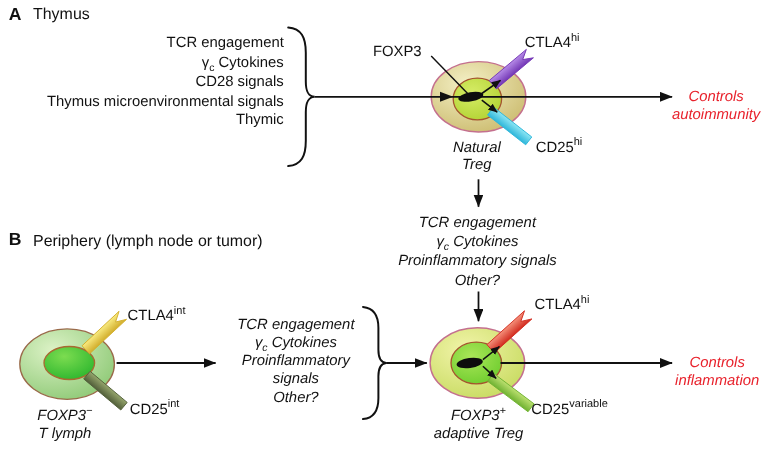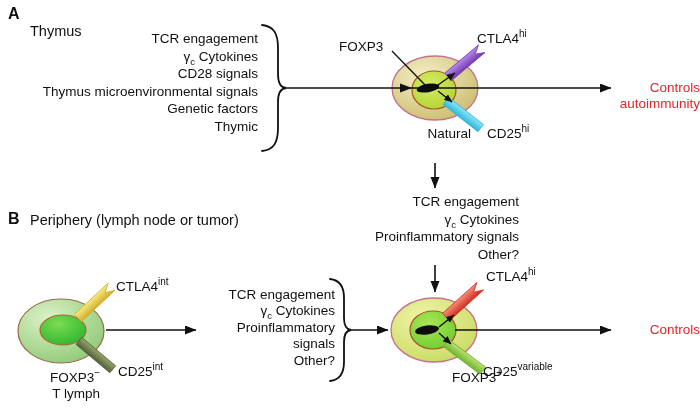--- a/index.html
+++ b/index.html
@@ -5,21 +5,21 @@
   html,body{margin:0;padding:0;background:#fff;}
   .stage{
     position:relative;width:700px;height:420px;background:#ffffff;
     font-family:"Liberation Sans",sans-serif;color:#111;overflow:hidden;
   }
   svg.layer{position:absolute;left:0;top:0;z-index:1;}
   .txt{position:absolute;font-size:13.5px;line-height:17px;white-space:nowrap;z-index:2;color:#111;}
   .tag{font-weight:bold;font-size:16px;line-height:18px;}
   .title{font-size:14.5px;line-height:18px;}
   .list-right{text-align:right;line-height:17.6px;}
-  .list-center{text-align:right;}
+  .list-center{text-align:center;font-style:italic;}
   .lh-mid{line-height:17.5px;}
   .lh-b{line-height:16.4px;}
   .lh-name{line-height:16px;}
   .wrap{white-space:normal;}
   .red{color:var(--outcome_red);}
   .txt sub{font-size:9.5px;line-height:0;}
   .txt sup{font-size:10px;line-height:0;position:relative;top:-1px;}
 </style>
 </head>
 <body>
@@ -136,36 +136,36 @@
     </g>
     <g transform="translate(446,343) rotate(37)">
       <path d="M0,-4.5 L46,-4.5 L46,4.5 L0,4.5 Z" fill="url(#lg_cd25var)" style="stroke:var(--cd25_var_dark)" stroke-width="0.8"></path>
     </g>
     <ellipse cx="427" cy="330" rx="12" ry="4.5" transform="rotate(-8 427 330)" style="fill:var(--nucleus_black)"></ellipse>
     <line x1="439" y1="327" x2="454" y2="315" stroke="#111" stroke-width="1.4" marker-end="url(#ahs)"></line>
     <line x1="439" y1="333" x2="451" y2="344" stroke="#111" stroke-width="1.4" marker-end="url(#ahs)"></line>
   </svg>
 
   <div class="txt tag" style="left:8px;top:5px">A</div>
-  <div class="txt title" style="left:30px;top:22px">Thymus</div>
+  <div class="txt title" style="left:30px;top:4px">Thymus</div>
 
   <div class="txt list-right" style="right:442px;top:30px">
     <div>TCR engagement</div>
     <div><span>γ</span><sub>c</sub><span> Cytokines</span></div>
     <div>CD28 signals</div>
     <div>Thymus microenvironmental signals</div>
-    <div>Genetic factors</div>
     <div>Thymic</div>
   </div>
 
   <div class="txt" style="left:339px;top:38px">FOXP3</div>
   <div class="txt" style="left:477px;top:30px"><span>CTLA4</span><sup>hi</sup></div>
   <div class="txt" style="left:487px;top:125px"><span>CD25</span><sup>hi</sup></div>
   <div class="txt list-center lh-name" style="left:396px;top:126px;width:75px">
     <div>Natural</div>
+    <div>Treg</div>
   </div>
   <div class="txt list-center lh-name red" style="left:602px;top:80px;width:98px">
     <div>Controls</div>
     <div>autoimmunity</div>
   </div>
 
   <div class="txt list-center lh-mid" style="left:349px;top:193px;width:170px">
     <div>TCR engagement</div>
     <div><span>γ</span><sub>c</sub><span> Cytokines</span></div>
     <div>Proinflammatory signals</div>
@@ -186,18 +186,20 @@
     <div class="wrap">TCR engagement</div>
     <div><span>γ</span><sub>c</sub><span> Cytokines</span></div>
     <div class="wrap">Proinflammatory signals</div>
     <div>Other?</div>
   </div>
 
   <div class="txt" style="left:486px;top:268px"><span>CTLA4</span><sup>hi</sup></div>
   <div class="txt" style="left:483px;top:363px"><span>CD25</span><sup>variable</sup></div>
   <div class="txt list-center lh-name" style="left:368px;top:370px;width:134px">
     <div><span>FOXP3</span><sup>+</sup></div>
+    <div>adaptive Treg</div>
   </div>
   <div class="txt list-center lh-name red" style="left:604px;top:322px;width:96px">
     <div>Controls</div>
+    <div>inflammation</div>
   </div>
 
 </div>
 
 </body></html>

